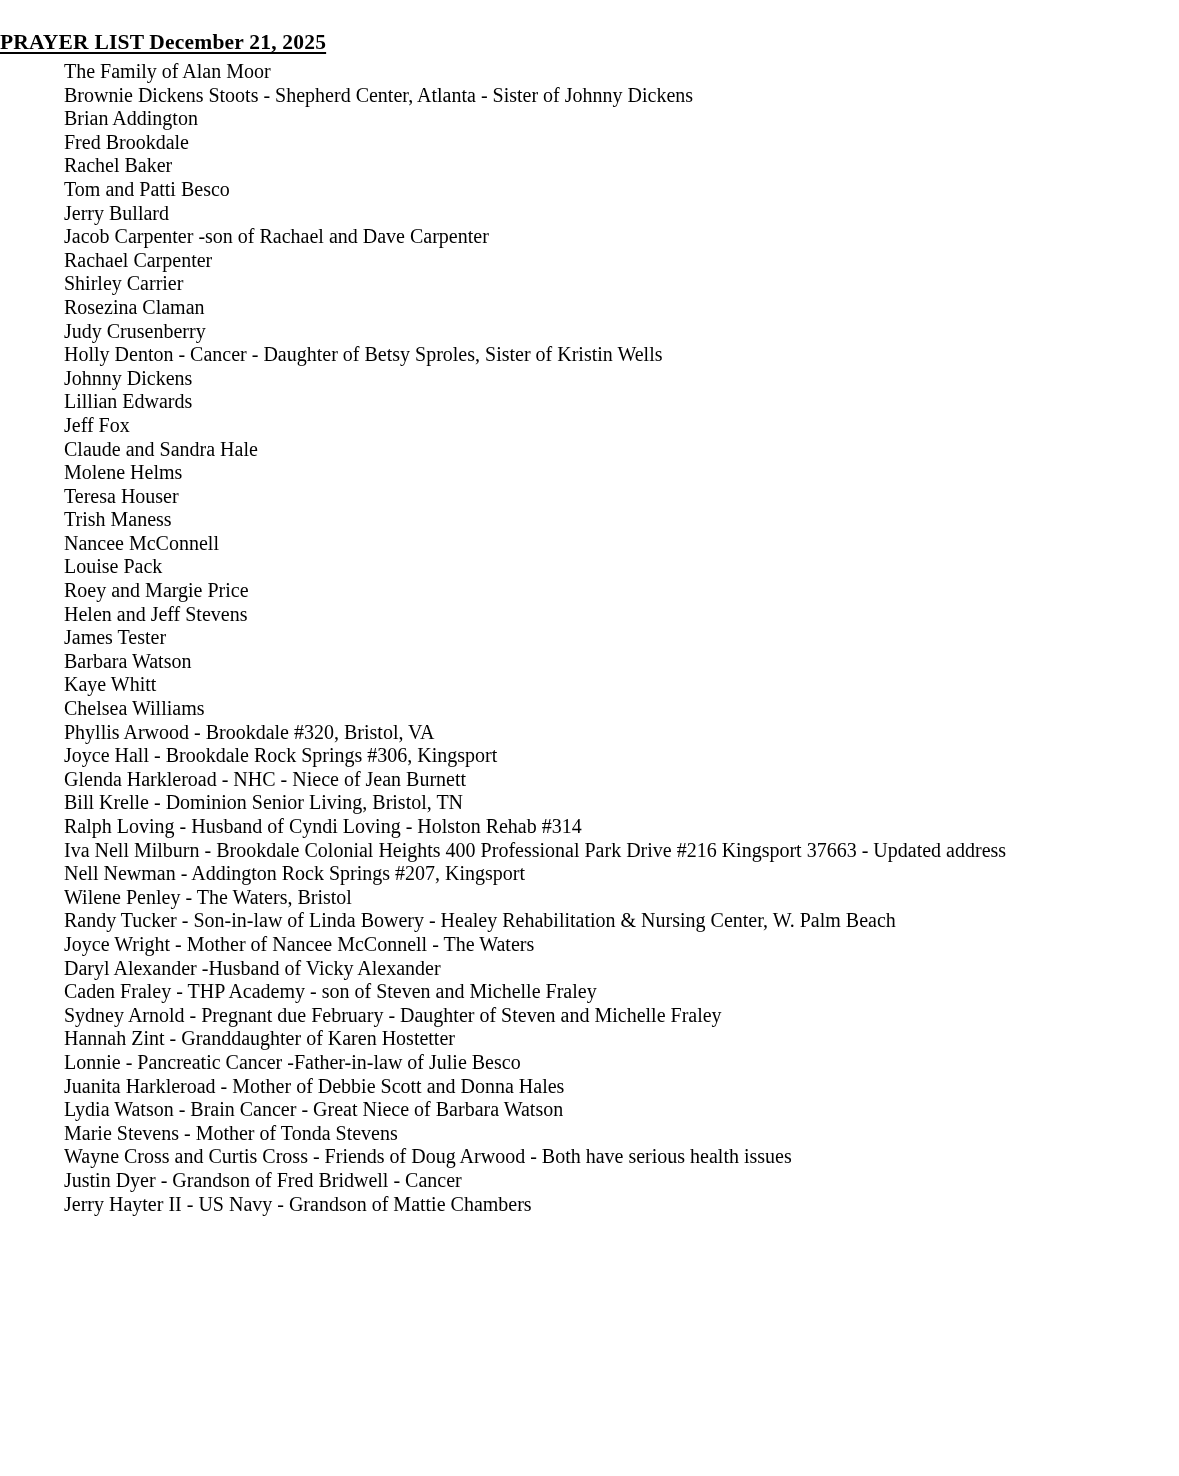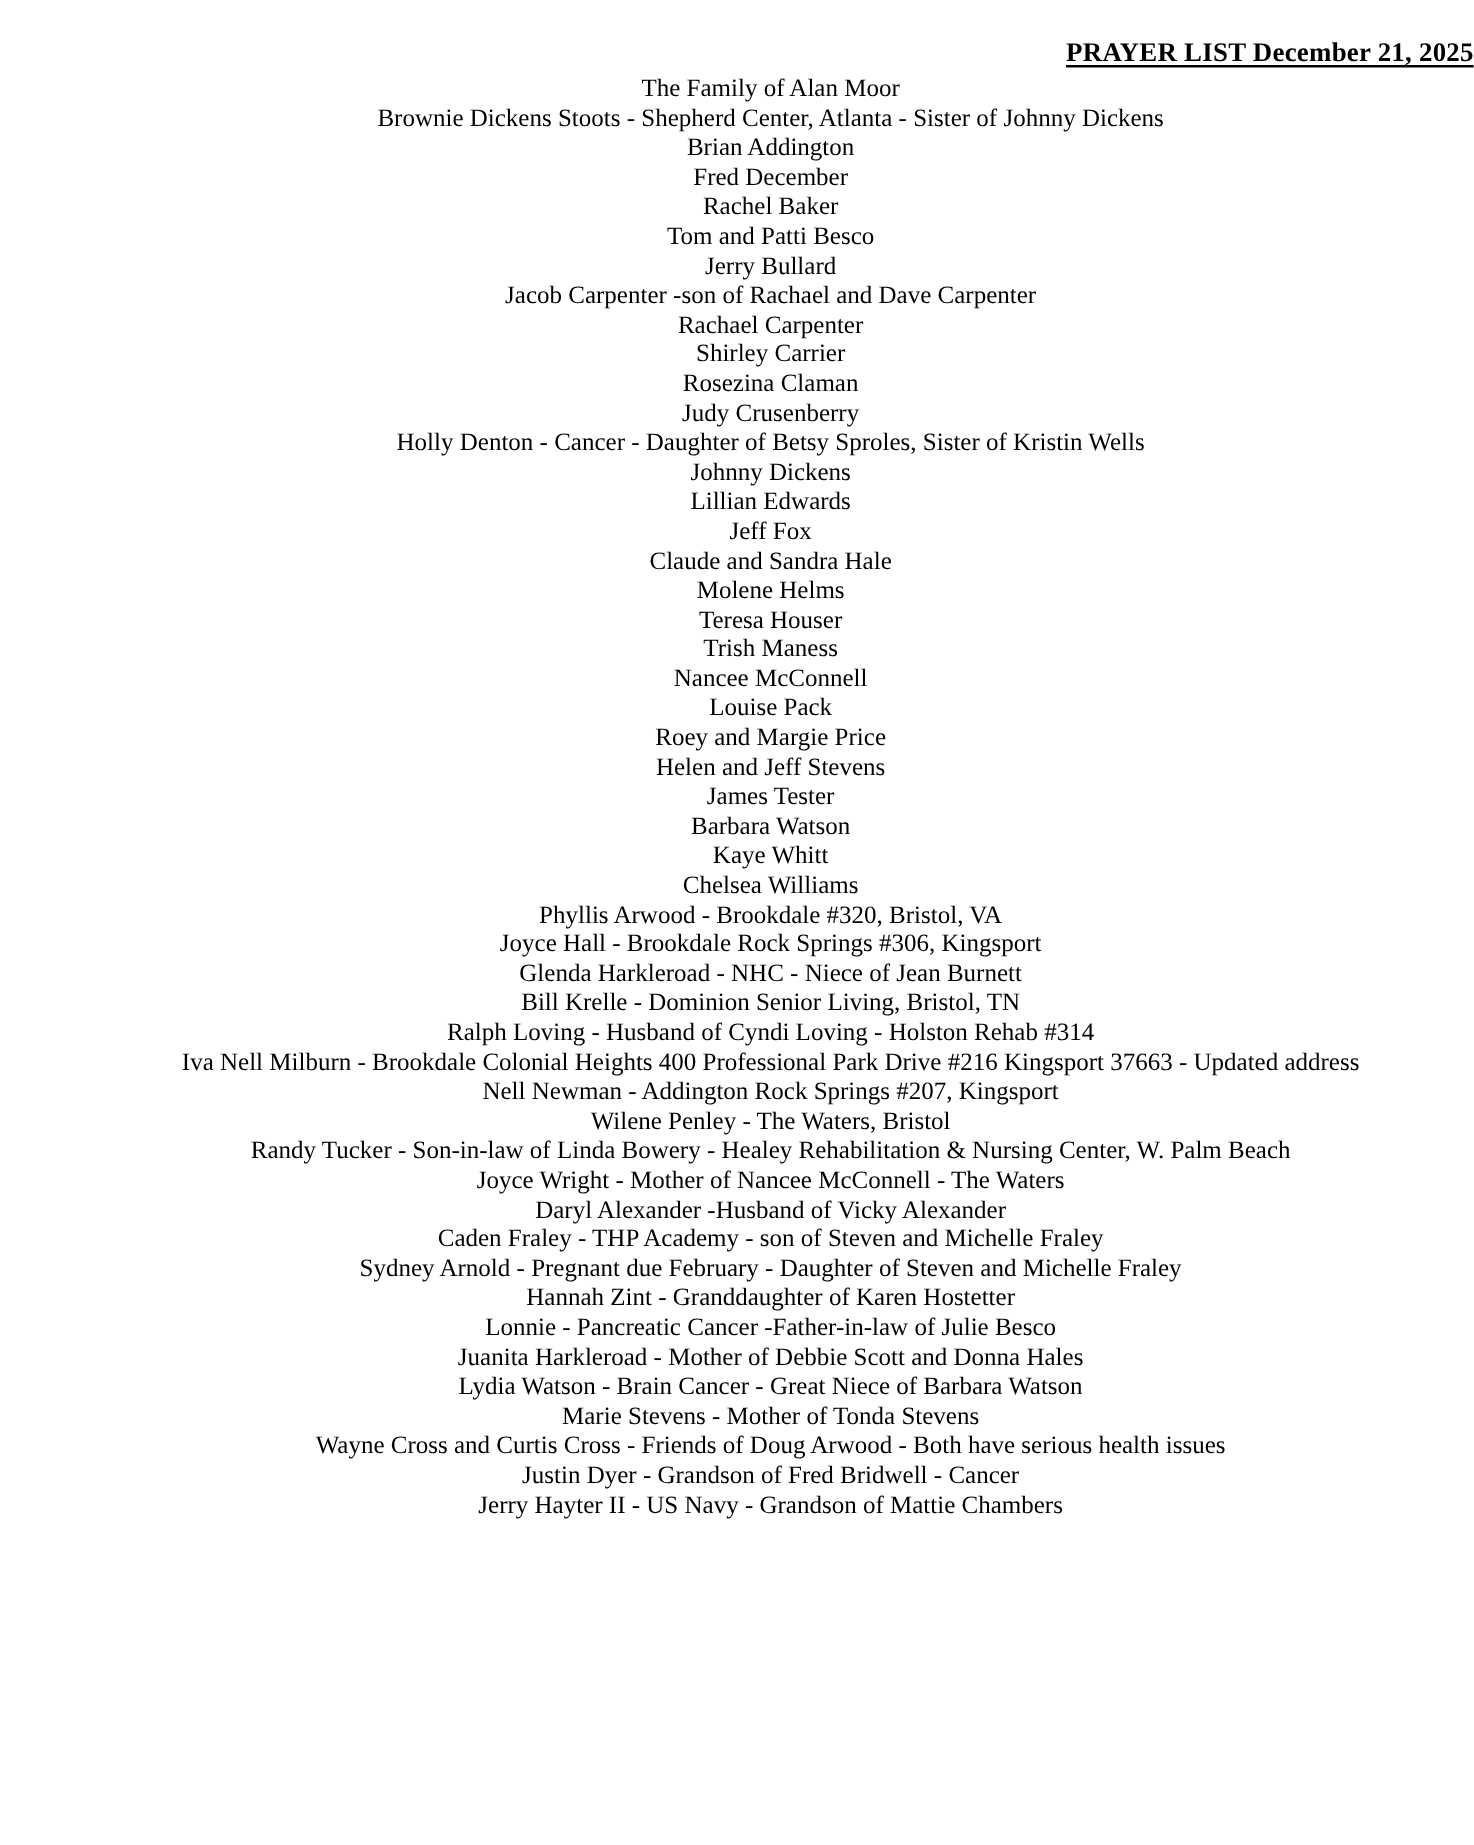--- a/index.html
+++ b/index.html
@@ -14,51 +14,50 @@
     font-family: "Liberation Serif", serif;
     color: #000000;
   }
   .page {
     width: 1179px;
     height: 1476px;
     box-sizing: border-box;
     padding-top: 29px;
   }
   .doc-title {
-    text-align: right;
+    text-align: left;
     font-weight: bold;
     font-size: 21.5px;
     line-height: 26px;
     text-decoration: underline;
     text-decoration-thickness: 2px;
     text-underline-offset: 3px;
     letter-spacing: 0.2px;
   }
   .entries {
     margin-top: 5px;
     padding-left: 64px;
     padding-right: 10px;
-    text-align: center;
   }
   .entry {
     font-size: 20px;
     line-height: 23.6px;
     white-space: nowrap;
   }
 </style>
 </head>
 <body>
 
 <div class="page">
   <div class="doc-title">PRAYER LIST December 21, 2025</div>
   <div class="entries">
       <div class="entry">The Family of Alan Moor</div>
       <div class="entry">Brownie Dickens Stoots - Shepherd Center, Atlanta - Sister of Johnny Dickens</div>
       <div class="entry">Brian Addington</div>
-      <div class="entry">Fred December</div>
+      <div class="entry">Fred Brookdale</div>
       <div class="entry">Rachel Baker</div>
       <div class="entry">Tom and Patti Besco</div>
       <div class="entry">Jerry Bullard</div>
       <div class="entry">Jacob Carpenter -son of Rachael and Dave Carpenter</div>
       <div class="entry">Rachael Carpenter</div>
       <div class="entry">Shirley Carrier</div>
       <div class="entry">Rosezina Claman</div>
       <div class="entry">Judy Crusenberry</div>
       <div class="entry">Holly Denton - Cancer - Daughter of Betsy Sproles, Sister of Kristin Wells</div>
       <div class="entry">Johnny Dickens</div>

